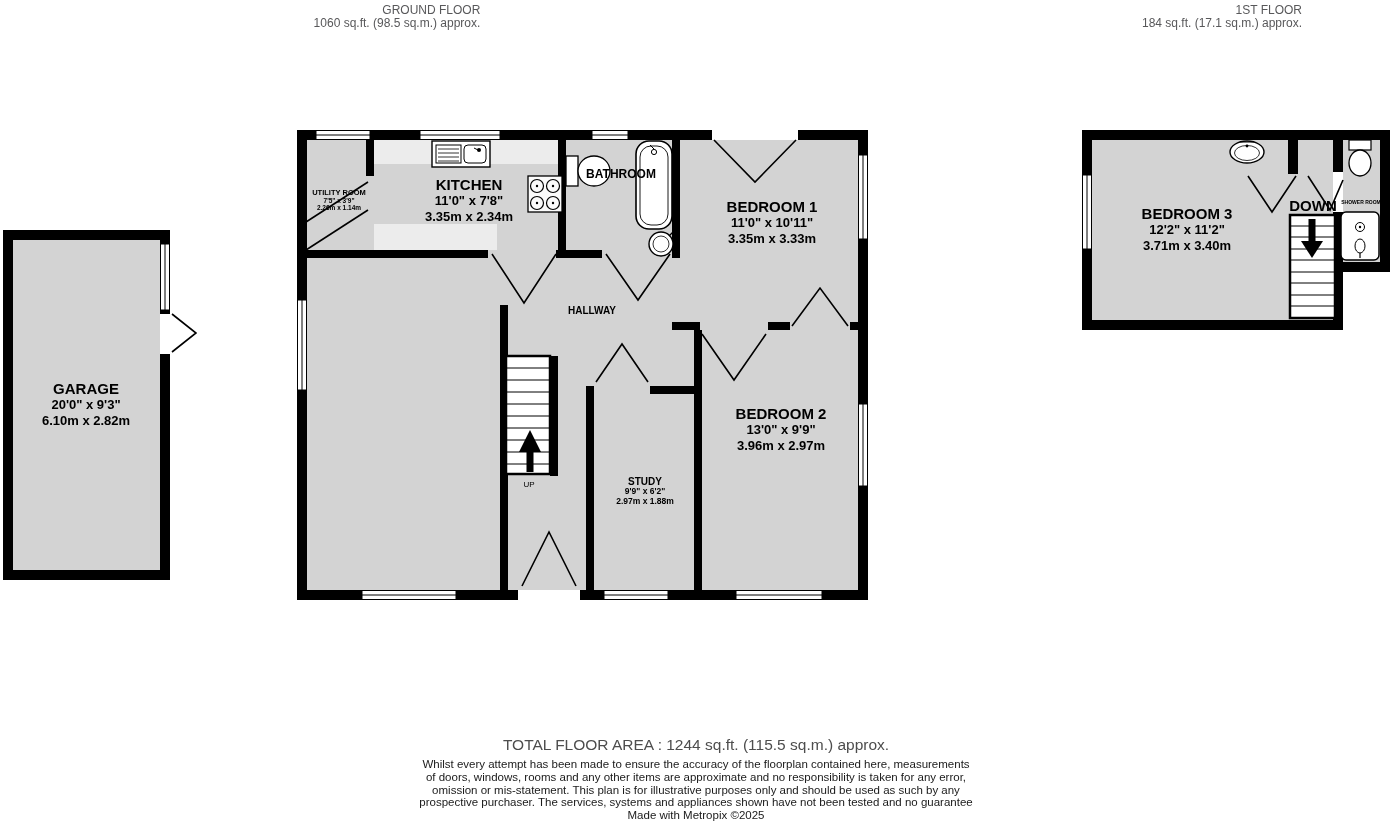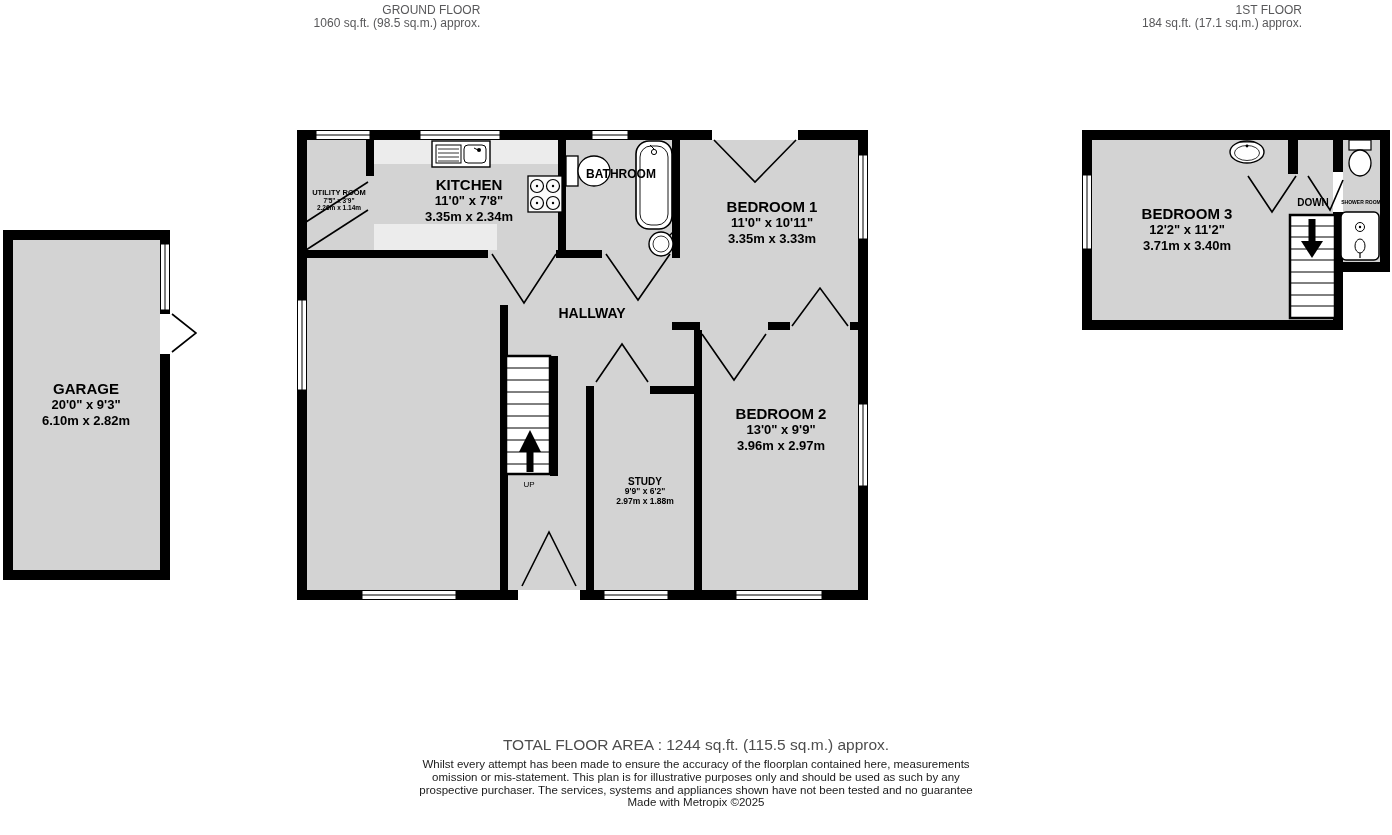--- a/index.html
+++ b/index.html
@@ -29,23 +29,23 @@
     white-space:nowrap;
     z-index:3;
   }
   .rn{font-size:15px;line-height:16px;}
   .rd{font-size:13px;line-height:16px;}
   .room-label.small .rn{font-size:10px;line-height:10px;}
   .room-label.small .rd{font-size:8.5px;line-height:9.5px;}
   .room-label.tiny .rn{font-size:7.5px;line-height:8px;}
   .room-label.tiny .rd{font-size:6.5px;line-height:7px;}
   .single{font-size:12px;}
-  .hallway-l{font-size:14px;}
+  .hallway-l{font-size:10px;}
   .up-l{font-size:8px;font-weight:normal;}
-  .down-l{font-size:10px;}
+  .down-l{font-size:15px;}
   .shower-l{font-size:5px;}
   .footer-total{
     position:absolute;left:696px;top:736px;
     transform:translateX(-50%);
     font-size:15.5px;color:#4d4d4d;white-space:nowrap;
   }
   .footer-disclaimer{
     position:absolute;left:696px;top:758px;
     transform:translateX(-50%);
     text-align:center;font-size:11.5px;line-height:12.8px;
@@ -322,18 +322,19 @@
   <div class="room-label shower-l" style="left:1361px;top:199px;">SHOWER ROOM</div>
 
   <div class="room-label up-l" style="left:529px;top:480px;">UP</div>
 
   <div class="room-label down-l" style="left:1313px;top:197px;">DOWN</div>
 
   <div class="footer-total">TOTAL FLOOR AREA : 1244 sq.ft. (115.5 sq.m.) approx.</div>
 
   <div class="footer-disclaimer">
     <div>Whilst every attempt has been made to ensure the accuracy of the floorplan contained here, measurements</div>
+    <div>of doors, windows, rooms and any other items are approximate and no responsibility is taken for any error,</div>
     <div>omission or mis-statement. This plan is for illustrative purposes only and should be used as such by any</div>
     <div>prospective purchaser. The services, systems and appliances shown have not been tested and no guarantee</div>
     <div>Made with Metropix ©2025</div>
   </div>
 
 </div>
 
 </body></html>

